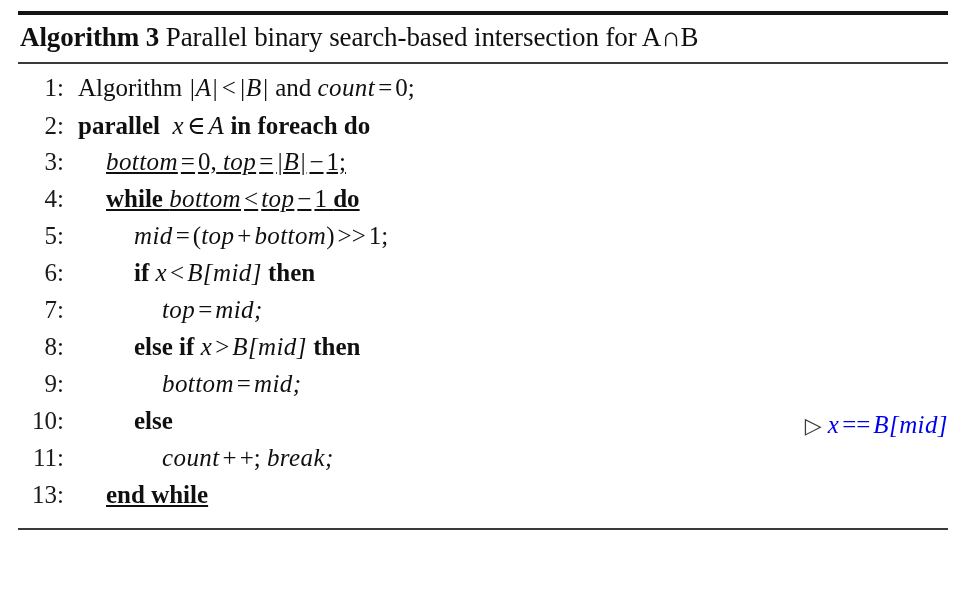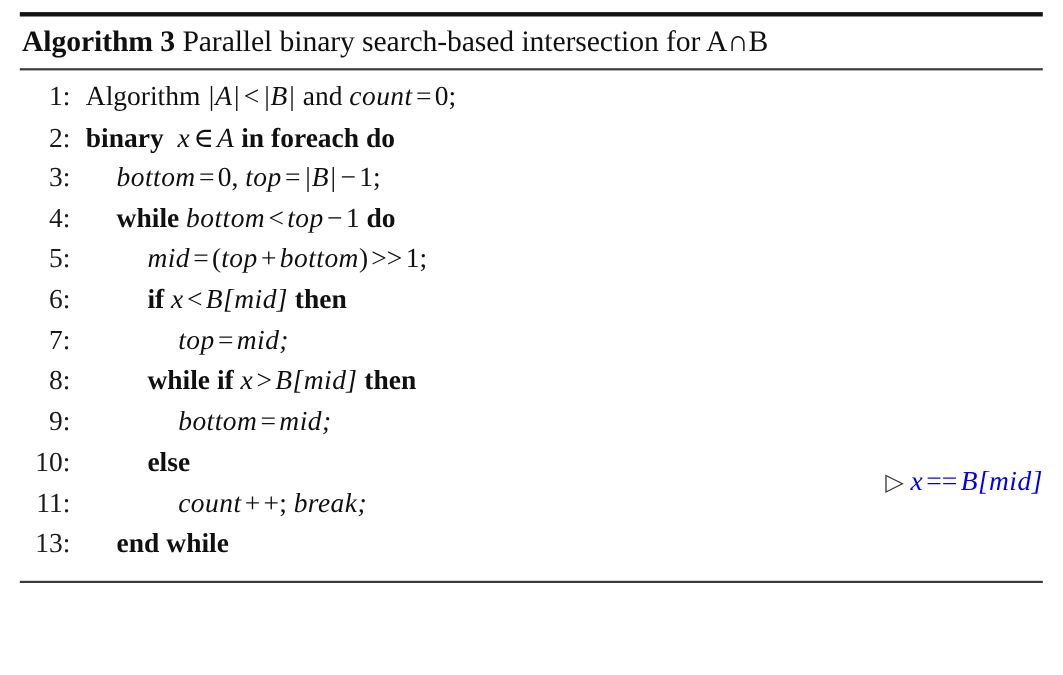--- a/index.html
+++ b/index.html
@@ -80,35 +80,35 @@
   }
   .code {
     flex: 1 1 auto;
     position: relative;
     font-size: 25px;
     color: #101010;
   }
 
   
   .ind0 { padding-left: 12px; }
-  .ind1 { padding-left: 40px; }
+  .ind1 { padding-left: 40px; text-decoration: underline; }
   .ind2 { padding-left: 68px; }
   .ind3 { padding-left: 96px; }
 
   
   .kw  { font-weight: bold; }
   .mi  { font-family: "Liberation Serif", "DejaVu Serif", serif; font-style: italic; letter-spacing: 0.4px; }
   .mup { font-style: normal; }
   .op  { font-style: normal; padding: 0 3px; }
 
   
   .comment {
     position: absolute;
     right: 0;
-    top: 17px;
+    top: 4px;
     color: #0000ee;
     white-space: nowrap;
   }
   .comment .tri {
     color: #3a3a3a;
     font-style: normal;
     font-size: 22px;
     padding-right: 6px;
   }
 </style>
@@ -127,21 +127,21 @@
 
   <div class="lines">
 
     <div class="line">
       <span class="lineno">1:</span>
       <span class="code ind0"><span class="mup">Algorithm</span>&nbsp;<span class="mi">|A|</span><span class="op">&lt;</span><span class="mi">|B|</span>&nbsp;<span class="mup">and</span>&nbsp;<span class="mi">count</span><span class="op">=</span><span class="mup">0;</span></span>
     </div>
 
     <div class="line">
       <span class="lineno">2:</span>
-      <span class="code ind0"><span class="kw">binary</span>&nbsp;&nbsp;<span class="mi">x</span><span class="op">∈</span><span class="mi">A</span>&nbsp;<span class="kw">in foreach do</span></span>
+      <span class="code ind0"><span class="kw">parallel</span>&nbsp;&nbsp;<span class="mi">x</span><span class="op">∈</span><span class="mi">A</span>&nbsp;<span class="kw">in foreach do</span></span>
     </div>
 
     <div class="line">
       <span class="lineno">3:</span>
       <span class="code ind1"><span class="mi">bottom</span><span class="op">=</span><span class="mup">0,</span>&nbsp;<span class="mi">top</span><span class="op">=</span><span class="mi">|B|</span><span class="op">−</span><span class="mup">1;</span></span>
     </div>
 
     <div class="line">
       <span class="lineno">4:</span>
       <span class="code ind1"><span class="kw">while</span>&nbsp;<span class="mi">bottom</span><span class="op">&lt;</span><span class="mi">top</span><span class="op">−</span><span class="mup">1</span>&nbsp;<span class="kw">do</span></span>
@@ -157,21 +157,21 @@
       <span class="code ind2"><span class="kw">if</span>&nbsp;<span class="mi">x</span><span class="op">&lt;</span><span class="mi">B</span><span class="mi">[</span><span class="mi">mid</span><span class="mi">]</span>&nbsp;<span class="kw">then</span></span>
     </div>
 
     <div class="line">
       <span class="lineno">7:</span>
       <span class="code ind3"><span class="mi">top</span><span class="op">=</span><span class="mi">mid;</span></span>
     </div>
 
     <div class="line">
       <span class="lineno">8:</span>
-      <span class="code ind2"><span class="kw">while if</span>&nbsp;<span class="mi">x</span><span class="op">&gt;</span><span class="mi">B</span><span class="mi">[</span><span class="mi">mid</span><span class="mi">]</span>&nbsp;<span class="kw">then</span></span>
+      <span class="code ind2"><span class="kw">else if</span>&nbsp;<span class="mi">x</span><span class="op">&gt;</span><span class="mi">B</span><span class="mi">[</span><span class="mi">mid</span><span class="mi">]</span>&nbsp;<span class="kw">then</span></span>
     </div>
 
     <div class="line">
       <span class="lineno">9:</span>
       <span class="code ind3"><span class="mi">bottom</span><span class="op">=</span><span class="mi">mid;</span></span>
     </div>
 
     <div class="line">
       <span class="lineno">10:</span>
       <span class="code ind2"><span class="kw">else</span><span class="comment"><span class="tri">▷</span><span class="mi">x</span><span class="op">==</span><span class="mi">B</span><span class="mi">[</span><span class="mi">mid</span><span class="mi">]</span></span></span>

